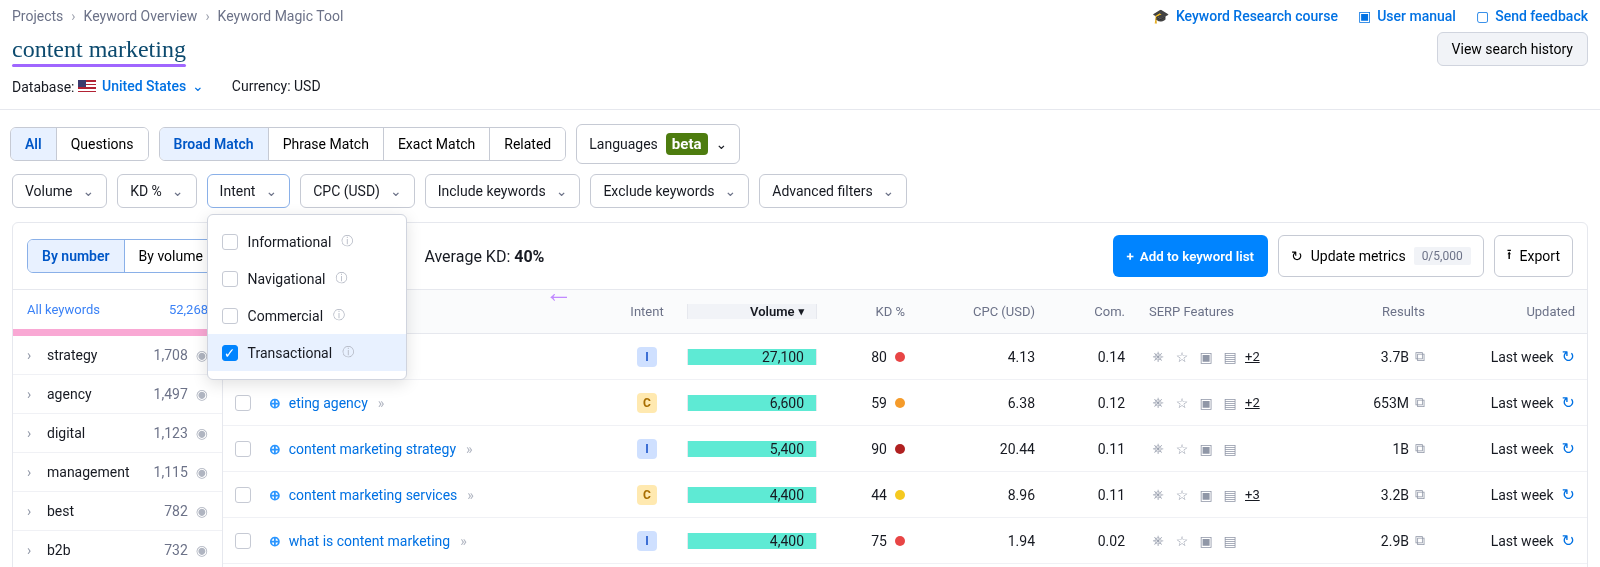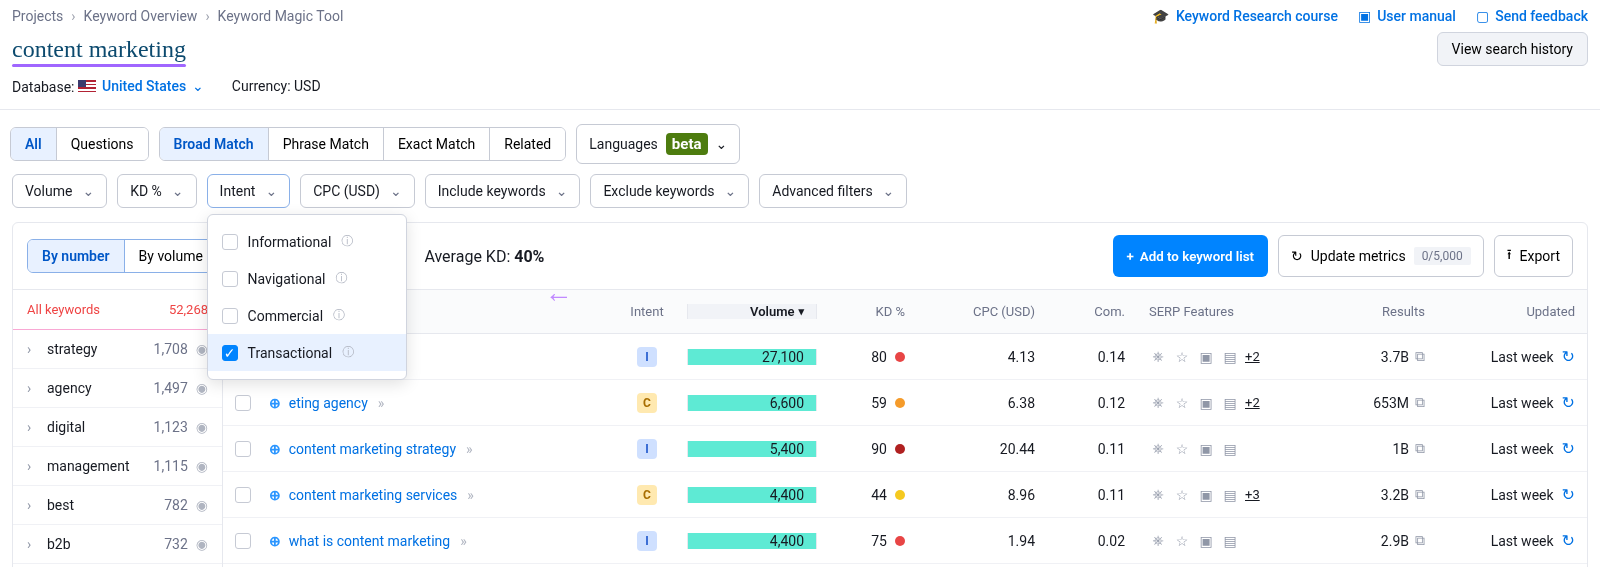--- a/index.html
+++ b/index.html
@@ -58,21 +58,21 @@
 .seg3 .seg-btn + .seg-btn { border-left:1px solid #8ab0e8; }
 .stat { font-size:16px; }
 .stat b { font-weight:700; }
 .toolbar-right { display:flex; gap:10px; }
 .btn-primary { background:#0084ff; color:#fff; border:none; border-radius:6px; padding:8px 14px; font-weight:600; display:flex; align-items:center; gap:6px; cursor:pointer; }
 .btn-secondary { background:#fff; border:1px solid #c6cad4; border-radius:6px; padding:8px 12px; display:flex; align-items:center; gap:8px; cursor:pointer; font-size:14px; }
 .pill { background:#f1f3f7; border-radius:2px; padding:2px 8px; font-size:12px; color:#6c7288; }
 
 .content { display:flex; }
 .sidebar { width:210px; border-right:1px solid #e6e8ee; }
-.side-head { display:flex; justify-content:space-between; padding:12px 14px; font-size:13px; color:#ef4444; border-bottom:1px solid #f9a8d4; }
+.side-head { display:flex; justify-content:space-between; padding:12px 14px; font-size:13px; color:#3b82f6; border-bottom:7px solid #f9a8d4; }
 .side-item { display:flex; align-items:center; padding:11px 14px; font-size:14px; border-bottom:1px solid #f0f1f5; cursor:pointer; }
 .side-item .chev-r { color:#9097a7; margin-right:10px; width:10px; }
 .side-item .si-label { flex:1; }
 .side-item .si-count { color:#6c7288; margin-right:8px; }
 .side-item .eye { color:#b0b5c1; }
 
 .table { flex:1; }
 .thead { display:flex; align-items:center; font-size:13px; color:#6c7288; border-bottom:1px solid #e6e8ee; background:#fafbfc; height:44px; }
 .th, .td { padding:0 12px; display:flex; align-items:center; }
 .col-chk { width:40px; justify-content:center; }

